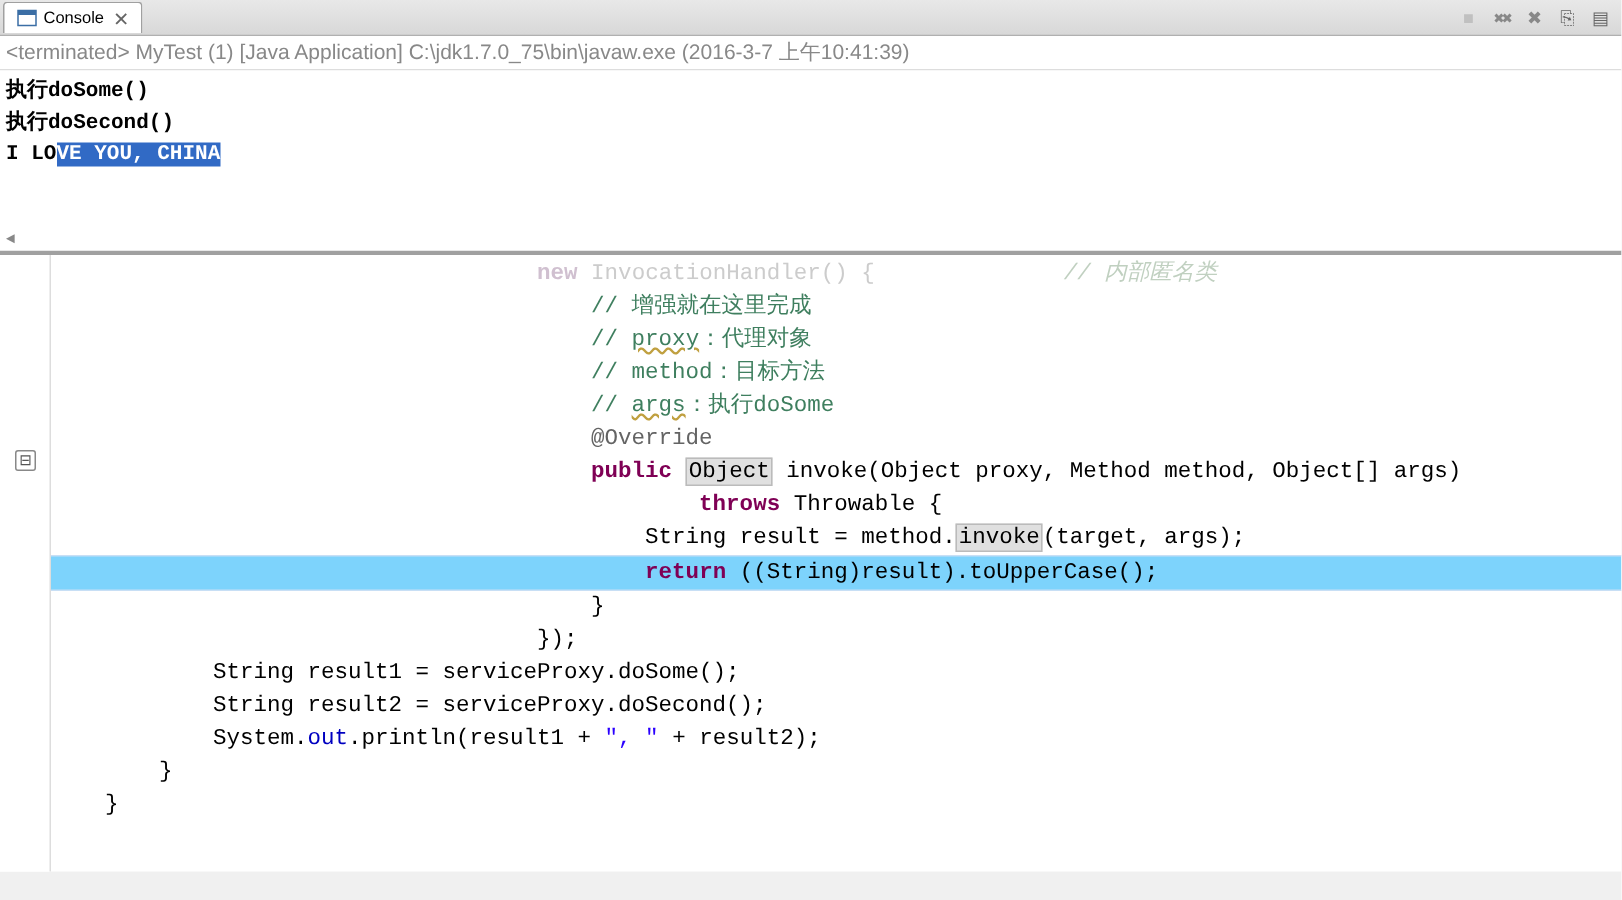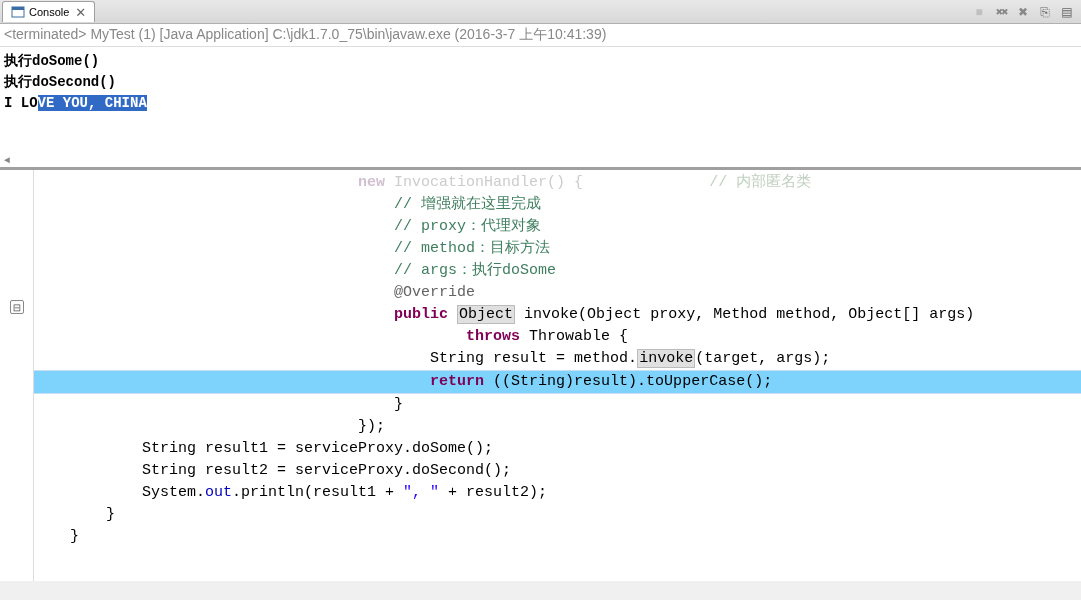--- a/index.html
+++ b/index.html
@@ -124,21 +124,21 @@
       background: #7dd3fc;
       border-top: 1px solid #c8dff5;
       border-bottom: 1px solid #c8dff5;
     }
     .kw { color: #7f0055; font-weight: bold; }
     .comment { color: #3f7f5f; }
     .str { color: #2a00ff; }
     .ann { color: #646464; }
     .field { color: #0000c0; }
     .boxed { background: #e0e0e0; border: 1px solid #bbb; padding: 0 1px; }
-    .squiggle { text-decoration-style: wavy; text-decoration-color: #c0a040; margin-top: 16px; }
+    .squiggle { text-decoration: underline; text-decoration-style: wavy; text-decoration-color: #c0a040; margin-top: 16px; }
   </style>
 </head>
 <body>
 
 <div class="console-panel">
   <div class="tab-bar">
     <div class="tab-left">
       <div class="tab">
         <span class="tab-icon">
           <svg width="14" height="14" viewBox="0 0 14 14">
@@ -165,21 +165,21 @@
     <div class="console-line"><span>I LO</span><span class="sel">VE YOU, CHINA</span></div>
     <div class="scroll-indicator">◄</div>
   </div>
 </div>
 
 <div class="editor-panel">
   <div class="gutter">
     <div class="gutter-mark" style="top:130px;">⊟</div>
   </div>
   <div class="code-area">
-    <div class="code-line" style="color:#ccc;"><span>                                    </span><span class="kw" style="color:#d0c0d0;">new</span><span> InvocationHandler() {              </span><span class="comment" style="color:#c0d0c0;">// 内部匿名类</span></div>
+    <div class="code-line" style="color:#ccc;"><span>                                    </span><span class="kw" style="color:#d0c0d0;">new</span><span> InvocationHandler() {              </span><span class="comment" style="color:#c0d0c0;font-style:italic;">// 内部匿名类</span></div>
     <div class="code-line"></div>
     <div class="code-line"><span>                                        </span><span class="comment">// 增强就在这里完成</span></div>
     <div class="code-line"><span>                                        </span><span class="comment"><span>// </span><span class="squiggle">proxy</span><span>：代理对象</span></span></div>
     <div class="code-line"><span>                                        </span><span class="comment">// method：目标方法</span></div>
     <div class="code-line"><span>                                        </span><span class="comment"><span>// </span><span class="squiggle">args</span><span>：执行doSome</span></span></div>
     <div class="code-line"><span>                                        </span><span class="ann">@Override</span></div>
     <div class="code-line"><span>                                        </span><span class="kw">public</span><span> </span><span class="boxed">Object</span><span> invoke(Object proxy, Method method, Object[] args)</span></div>
     <div class="code-line"><span>                                                </span><span class="kw">throws</span><span> Throwable {</span></div>
     <div class="code-line"><span>                                            </span><span>String result = method.</span><span class="boxed">invoke</span><span>(target, args);</span></div>
     <div class="code-line highlight-line"><span>                                            </span><span class="kw">return</span><span> ((String)result).toUpperCase();</span></div>

